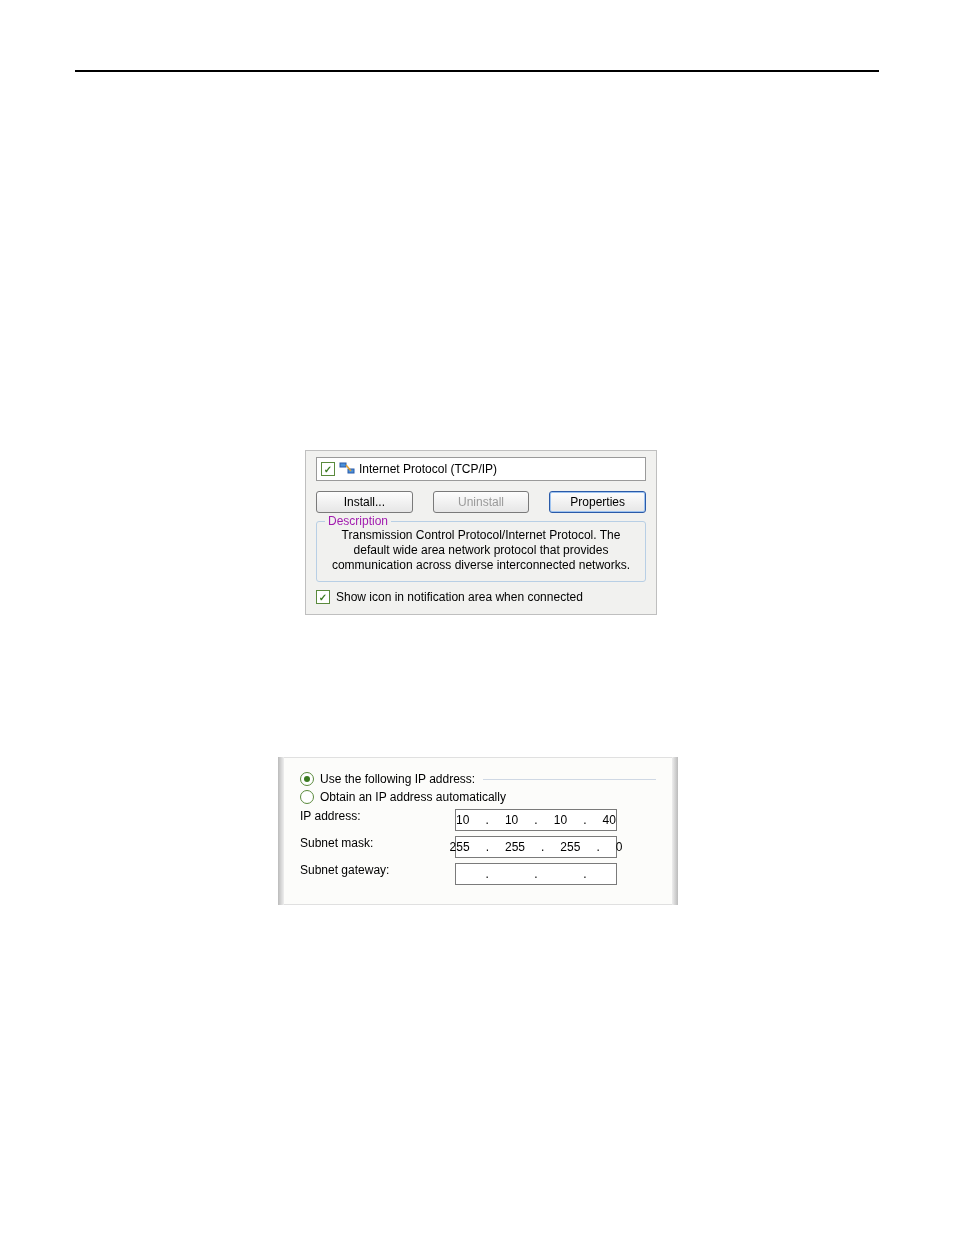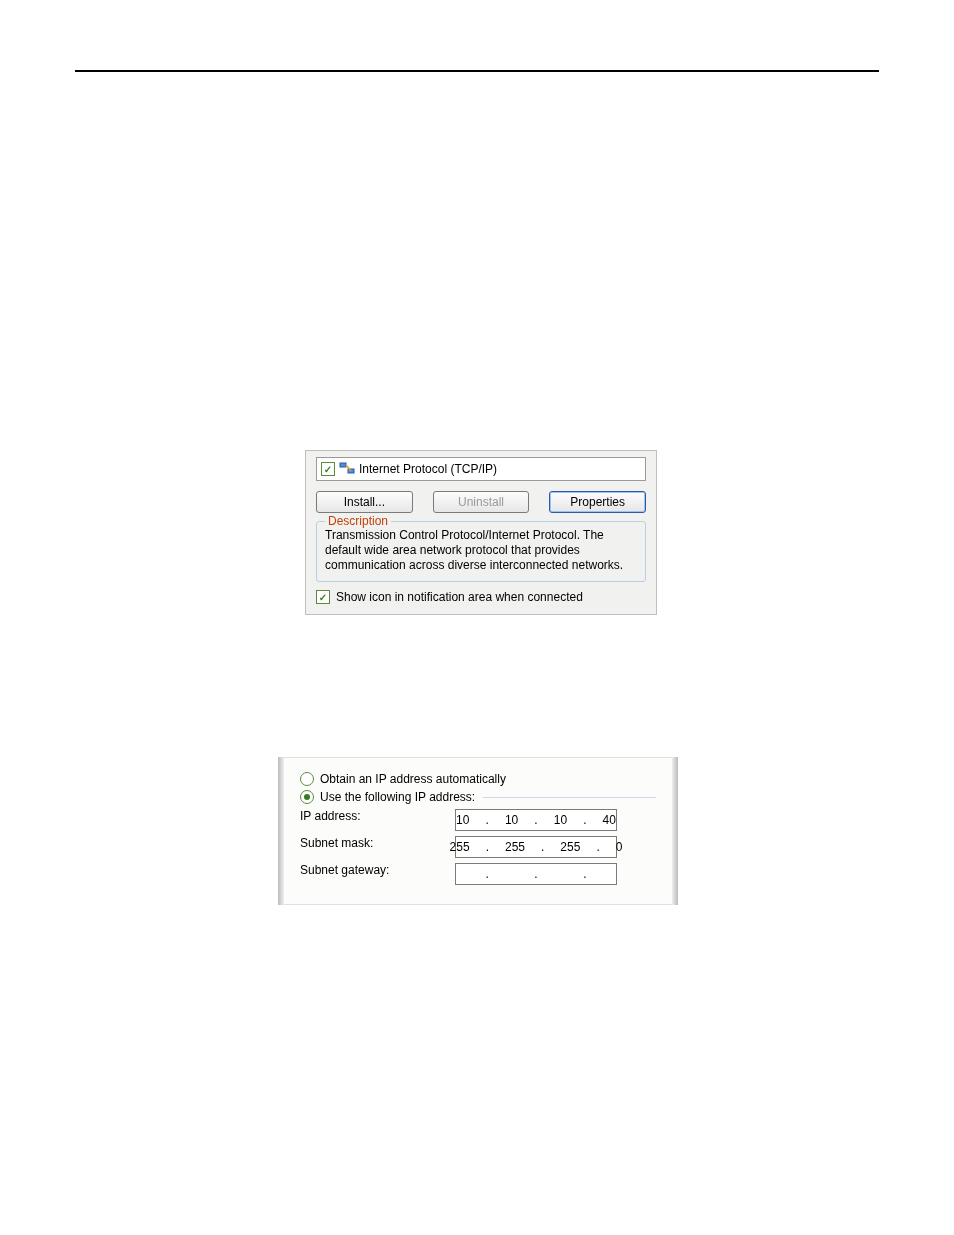--- a/index.html
+++ b/index.html
@@ -9,21 +9,21 @@
   .footer{position:absolute;left:75px;right:75px;bottom:30px;}
   .logo-wrap{margin-top:8px;}
   
   .xp-frame{background:#f1f1ef;border:1px solid #bfbfbf;font-family:Tahoma,"Segoe UI",sans-serif;font-size:12px;color:#000;}
   .xp-btn{background:linear-gradient(#fdfdfd,#e6e6e6);border:1px solid #7a7a7a;border-radius:3px;height:22px;font-size:12px;text-align:center;line-height:20px;padding:0 8px;box-sizing:border-box;}
   .xp-btn.disabled{color:#9a9a9a;}
   .xp-btn.primary{border:1px solid #2a5aa8;box-shadow:inset 0 0 0 1px #9ec3f0;}
   .listrow{background:#fff;border:1px solid #9a9a9a;display:flex;align-items:center;height:22px;padding:0 4px;gap:4px;margin:0 10px;}
   .chk{width:12px;height:12px;border:1px solid #5a8a3c;display:flex;align-items:center;justify-content:center;font-size:10px;font-weight:bold;color:#3a7a20;background:#fff;}
   .fieldset{border:1px solid #b8cfe5;border-radius:3px;margin:8px 10px 8px 10px;padding:6px 8px 8px 8px;position:relative;}
-  .fieldset .legend{position:absolute;top:-8px;left:8px;background:#f1f1ef;padding:0 3px;color:#c2410c;font-size:12px;}
+  .fieldset .legend{position:absolute;top:-8px;left:8px;background:#f1f1ef;padding:0 3px;color:#a21caf;font-size:12px;}
   
   .fig1{position:absolute;left:305px;top:450px;width:350px;}
   
   .fig2{position:absolute;left:278px;top:757px;width:400px;display:flex;}
   .shadowbar{width:6px;background:linear-gradient(to right,#bbb,#eee);}
   .ip-panel{flex:1;background:#fcfcfa;border-top:1px solid #e0e0e0;border-bottom:1px solid #e0e0e0;padding:10px 16px 14px 16px;}
   .radio{width:12px;height:12px;border:1px solid #5a8a3c;border-radius:50%;display:inline-flex;align-items:center;justify-content:center;margin-right:6px;background:#fff;}
   .radio .dot{width:6px;height:6px;border-radius:50%;background:#3a7a20;}
   .iprow{display:flex;align-items:flex-start;margin:5px 0;}
   .iprow .lbl{width:155px;}
@@ -56,41 +56,41 @@
       </span>
       <span>Internet Protocol (TCP/IP)</span>
     </div>
     <div style="display:flex;gap:20px;margin:10px 10px 6px 10px;">
       <div class="xp-btn" style="flex:1">Install...</div>
       <div class="xp-btn disabled" style="flex:1">Uninstall</div>
       <div class="xp-btn primary" style="flex:1">Properties</div>
     </div>
     <div class="fieldset">
       <span class="legend">Description</span>
-      <div style="line-height:1.25;">Transmission Control Protocol/Internet Protocol. The default wide area network protocol that provides communication across diverse interconnected networks.</div>
+      <div style="line-height:1.25;text-align:center;">Transmission Control Protocol/Internet Protocol. The default wide area network protocol that provides communication across diverse interconnected networks.</div>
     </div>
     <div style="display:flex;align-items:center;gap:6px;margin:0 10px 10px 10px;">
       <span class="chk">✓</span>
       <span>Show icon in notification area when connected</span>
     </div>
   </div>
 
   <div class="fig2">
     <div class="shadowbar"></div>
     <div class="ip-panel" style="font-family:Tahoma,'Segoe UI',sans-serif;font-size:12px;">
       <div class="radio-row">
-        <span class="radio"></span>
-        <span>Obtain an IP address automatically</span>
-      </div>
-      <div class="radio-row">
         <span class="radio">
             <span class="dot"></span>
           </span>
         <span>Use the following IP address:</span>
         <span class="group-line"></span>
+      </div>
+      <div class="radio-row">
+        <span class="radio"></span>
+        <span>Obtain an IP address automatically</span>
       </div>
 
       <div class="iprow">
         <span class="lbl">IP address:</span>
         <span class="ipbox">
           <span class="oct">10</span>
             <span class="dot">.</span>
           <span class="oct">10</span>
             <span class="dot">.</span>
           <span class="oct">10</span>

